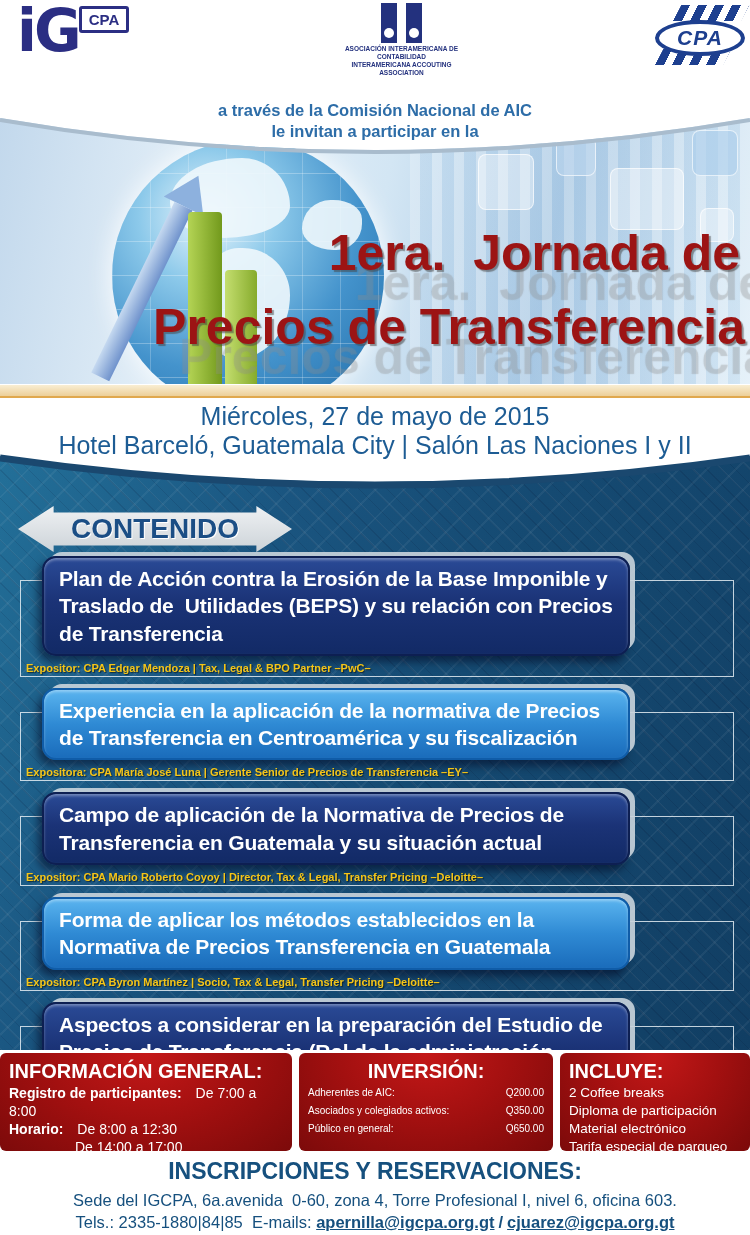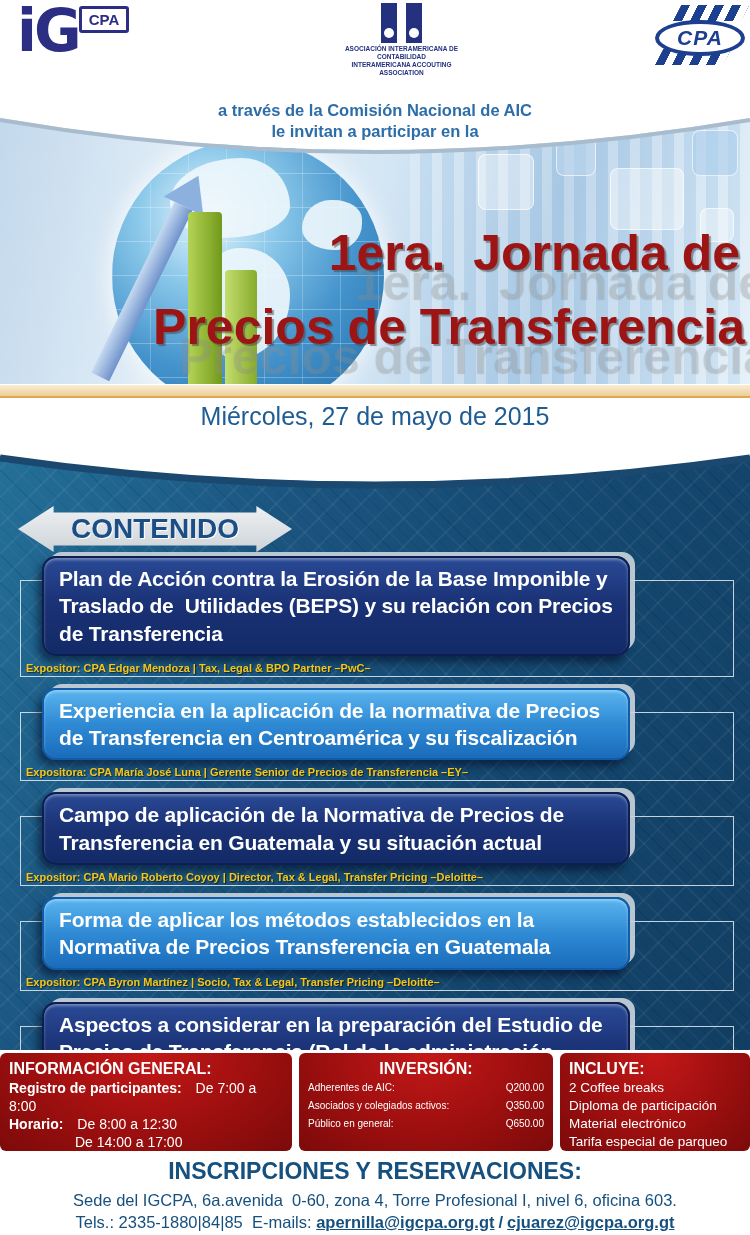--- a/index.html
+++ b/index.html
@@ -104,21 +104,21 @@
   .pill.light { background:linear-gradient(180deg,#5ab4ef 0%,#2f8ad4 50%,#1a6cbb 100%); border:2px solid #0f5ca8; }
   .speaker { position:relative; z-index:2; margin:6px 0 5px 26px; color:#f5c518; font-weight:bold; font-size:11px;
              text-shadow:1px 1px 1px rgba(0,0,0,.55); }
 
   
   .redband { position:absolute; top:1050px; left:0; width:750px; height:104px; background:#fff;
              display:flex; gap:7px; padding:3px 0; z-index:3; }
   .redbox { background:radial-gradient(ellipse at 50% 0%, #c41818 0%, #a31010 48%, #7c0a0a 100%);
             border-radius:6px; color:#fff; padding:7px 9px; }
   .rb-left { width:292px; } .rb-mid { width:254px; } .rb-right { flex:1; }
-  .rb-title { font-weight:bold; font-size:16px; margin-bottom:1px; }
+  .rb-title { font-weight:bold; font-size:20px; margin-bottom:1px; }
   .rb-line { font-size:14px; line-height:18px; }
   .rb-line b { font-weight:bold; }
   .indent1 { margin-left:10px; } .indent2 { margin-left:66px; }
   .rb-mid .rb-title { text-align:center; }
   .inv-row { display:flex; justify-content:space-between; font-size:10px; line-height:18px; }
   .rb-right .rb-line { font-size:13.5px; }
 
   
   .bottom { position:absolute; top:1154px; left:0; width:750px; height:81px; background:#fff; text-align:center; color:#16507e; z-index:3; }
   .insc-title { font-weight:bold; font-size:23px; margin-top:4px; }
@@ -185,20 +185,21 @@
     <div class="hero-title ht2">Precios de Transferencia</div>
     <svg class="hero-curve" width="750" height="70">
       <path d="M0,0 H750 V6 Q375,70 0,6 Z" fill="#ffffff"></path>
       <path d="M0,8 Q375,72 750,8" fill="none" stroke="#a9bccd" stroke-width="4"></path>
     </svg>
     <div class="tan-strip"></div>
   </div>
 
   <div class="dateband"></div>
   <div class="date-line dl1">Miércoles, 27 de mayo de 2015</div>
+  <div class="date-line dl2">Hotel Barceló, Guatemala City | Salón Las Naciones I y II</div>
 
   <div class="content">
     <svg class="content-curve" width="750" height="62">
       <path d="M0,0 H750 V4 Q375,56 0,4 Z" fill="#ffffff"></path>
       <path d="M0,6 Q375,60 750,6" fill="none" stroke="#1a486f" stroke-width="7"></path>
     </svg>
     <div class="contenido-banner">CONTENIDO</div>
 
     <div class="items">
 

